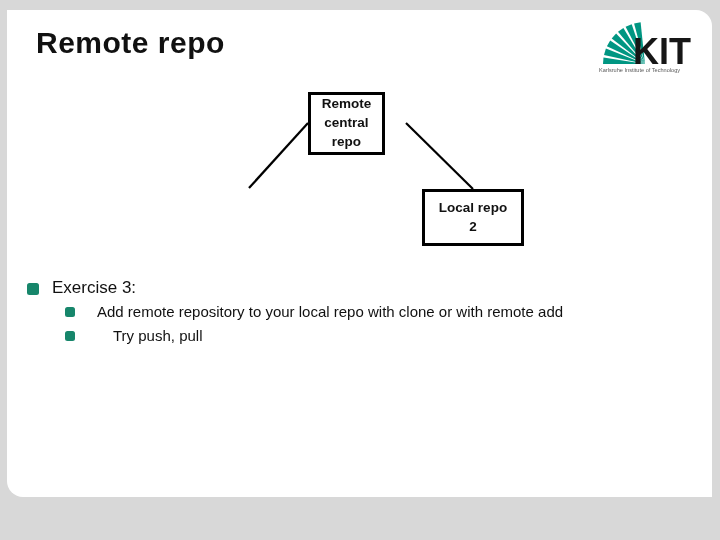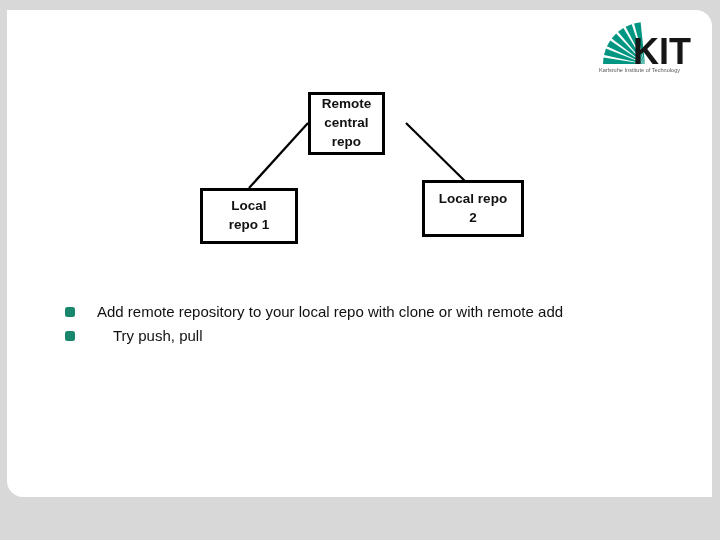--- a/index.html
+++ b/index.html
@@ -21,21 +21,21 @@
   
   .dbox {
     position:absolute; box-sizing:border-box;
     border:3px solid #000; background:#fff;
     font-weight:bold; font-size:13.5px; line-height:1.4; color:#111;
     text-align:center; white-space:pre-line;
     display:flex; align-items:center; justify-content:center;
   }
   .box-central { left:301px; top:82px;  width:77px;  height:63px; }
   .box-local1  { left:193px; top:178px; width:98px;  height:56px; }
-  .box-local2  { left:415px; top:170px; width:102px; height:57px; }
+  .box-local2  { left:415px; top:179px; width:102px; height:57px; }
   .connectors { position:absolute; left:0; top:0; width:705px; height:487px; pointer-events:none; }
   
   .b-row { position:absolute; display:flex; align-items:flex-start; }
   .b-row-1 { left:20px; top:268px; }
   .b-row-2 { left:58px; top:293px; }
   .b-row-3 { left:58px; top:317px;gap:16px; }
   .bullet-sq {
     display:inline-block; background:#17866b; border-radius:2.5px; flex:none;
   }
   .b-row-1 .bullet-sq { width:12px; height:12px; margin:5px 13px 0 0; }
@@ -43,20 +43,21 @@
   .b-row-1 .b-text { font-size:17px; color:#111; }
   .b-row-2 .b-text, .b-row-3 .b-text { font-size:15px; color:#111;margin-left:11px; }
   
   .footer { position:absolute; left:0; top:497px; width:720px; height:43px; }
 </style>
 </head>
 <body>
 
 <div class="slide">
 
+  <div class="slide-title">Remote repo</div>
 
   <svg class="kit-logo" viewBox="0 0 114 53">
     <g fill="#009682">
       <polygon points="50,44 8,44 8.5,37.4"></polygon>
       <polygon points="50,44 9,34.9 10.9,28.6"></polygon>
       <polygon points="50,44 11.9,26.2 15.2,20.5"></polygon>
       <polygon points="50,44 16.7,18.4 21.1,13.5"></polygon>
       <polygon points="50,44 23,11.8 28.4,8"></polygon>
       <polygon points="50,44 30.6,6.7 36.7,4.2"></polygon>
       <polygon points="50,44 39.1,3.4 45.6,2.2"></polygon>
@@ -66,25 +67,27 @@
   </svg>
 
   <svg class="connectors" viewBox="0 0 705 487">
     <line x1="301" y1="113" x2="242" y2="178" stroke="#000" stroke-width="2.2"></line>
     <line x1="399" y1="113" x2="466" y2="179" stroke="#000" stroke-width="2.2"></line>
   </svg>
 
   <div class="dbox box-central">Remote
 central
 repo</div>
-  <div class="dbox box-local1">Local
-repo 1</div>
   <div class="dbox box-local2">Local repo
 2</div>
 
+  <div class="b-row b-row-1">
+    <span class="bullet-sq"></span>
+    <span class="b-text">Exercise 3:</span>
+  </div>
   <div class="b-row b-row-2">
     <span class="bullet-sq"></span>
     <span class="b-text">Add remote repository to your local repo with clone or with remote add</span>
   </div>
   <div class="b-row b-row-3">
     <span class="bullet-sq"></span>
     <span class="b-text">Try push, pull</span>
   </div>
 
 </div>

